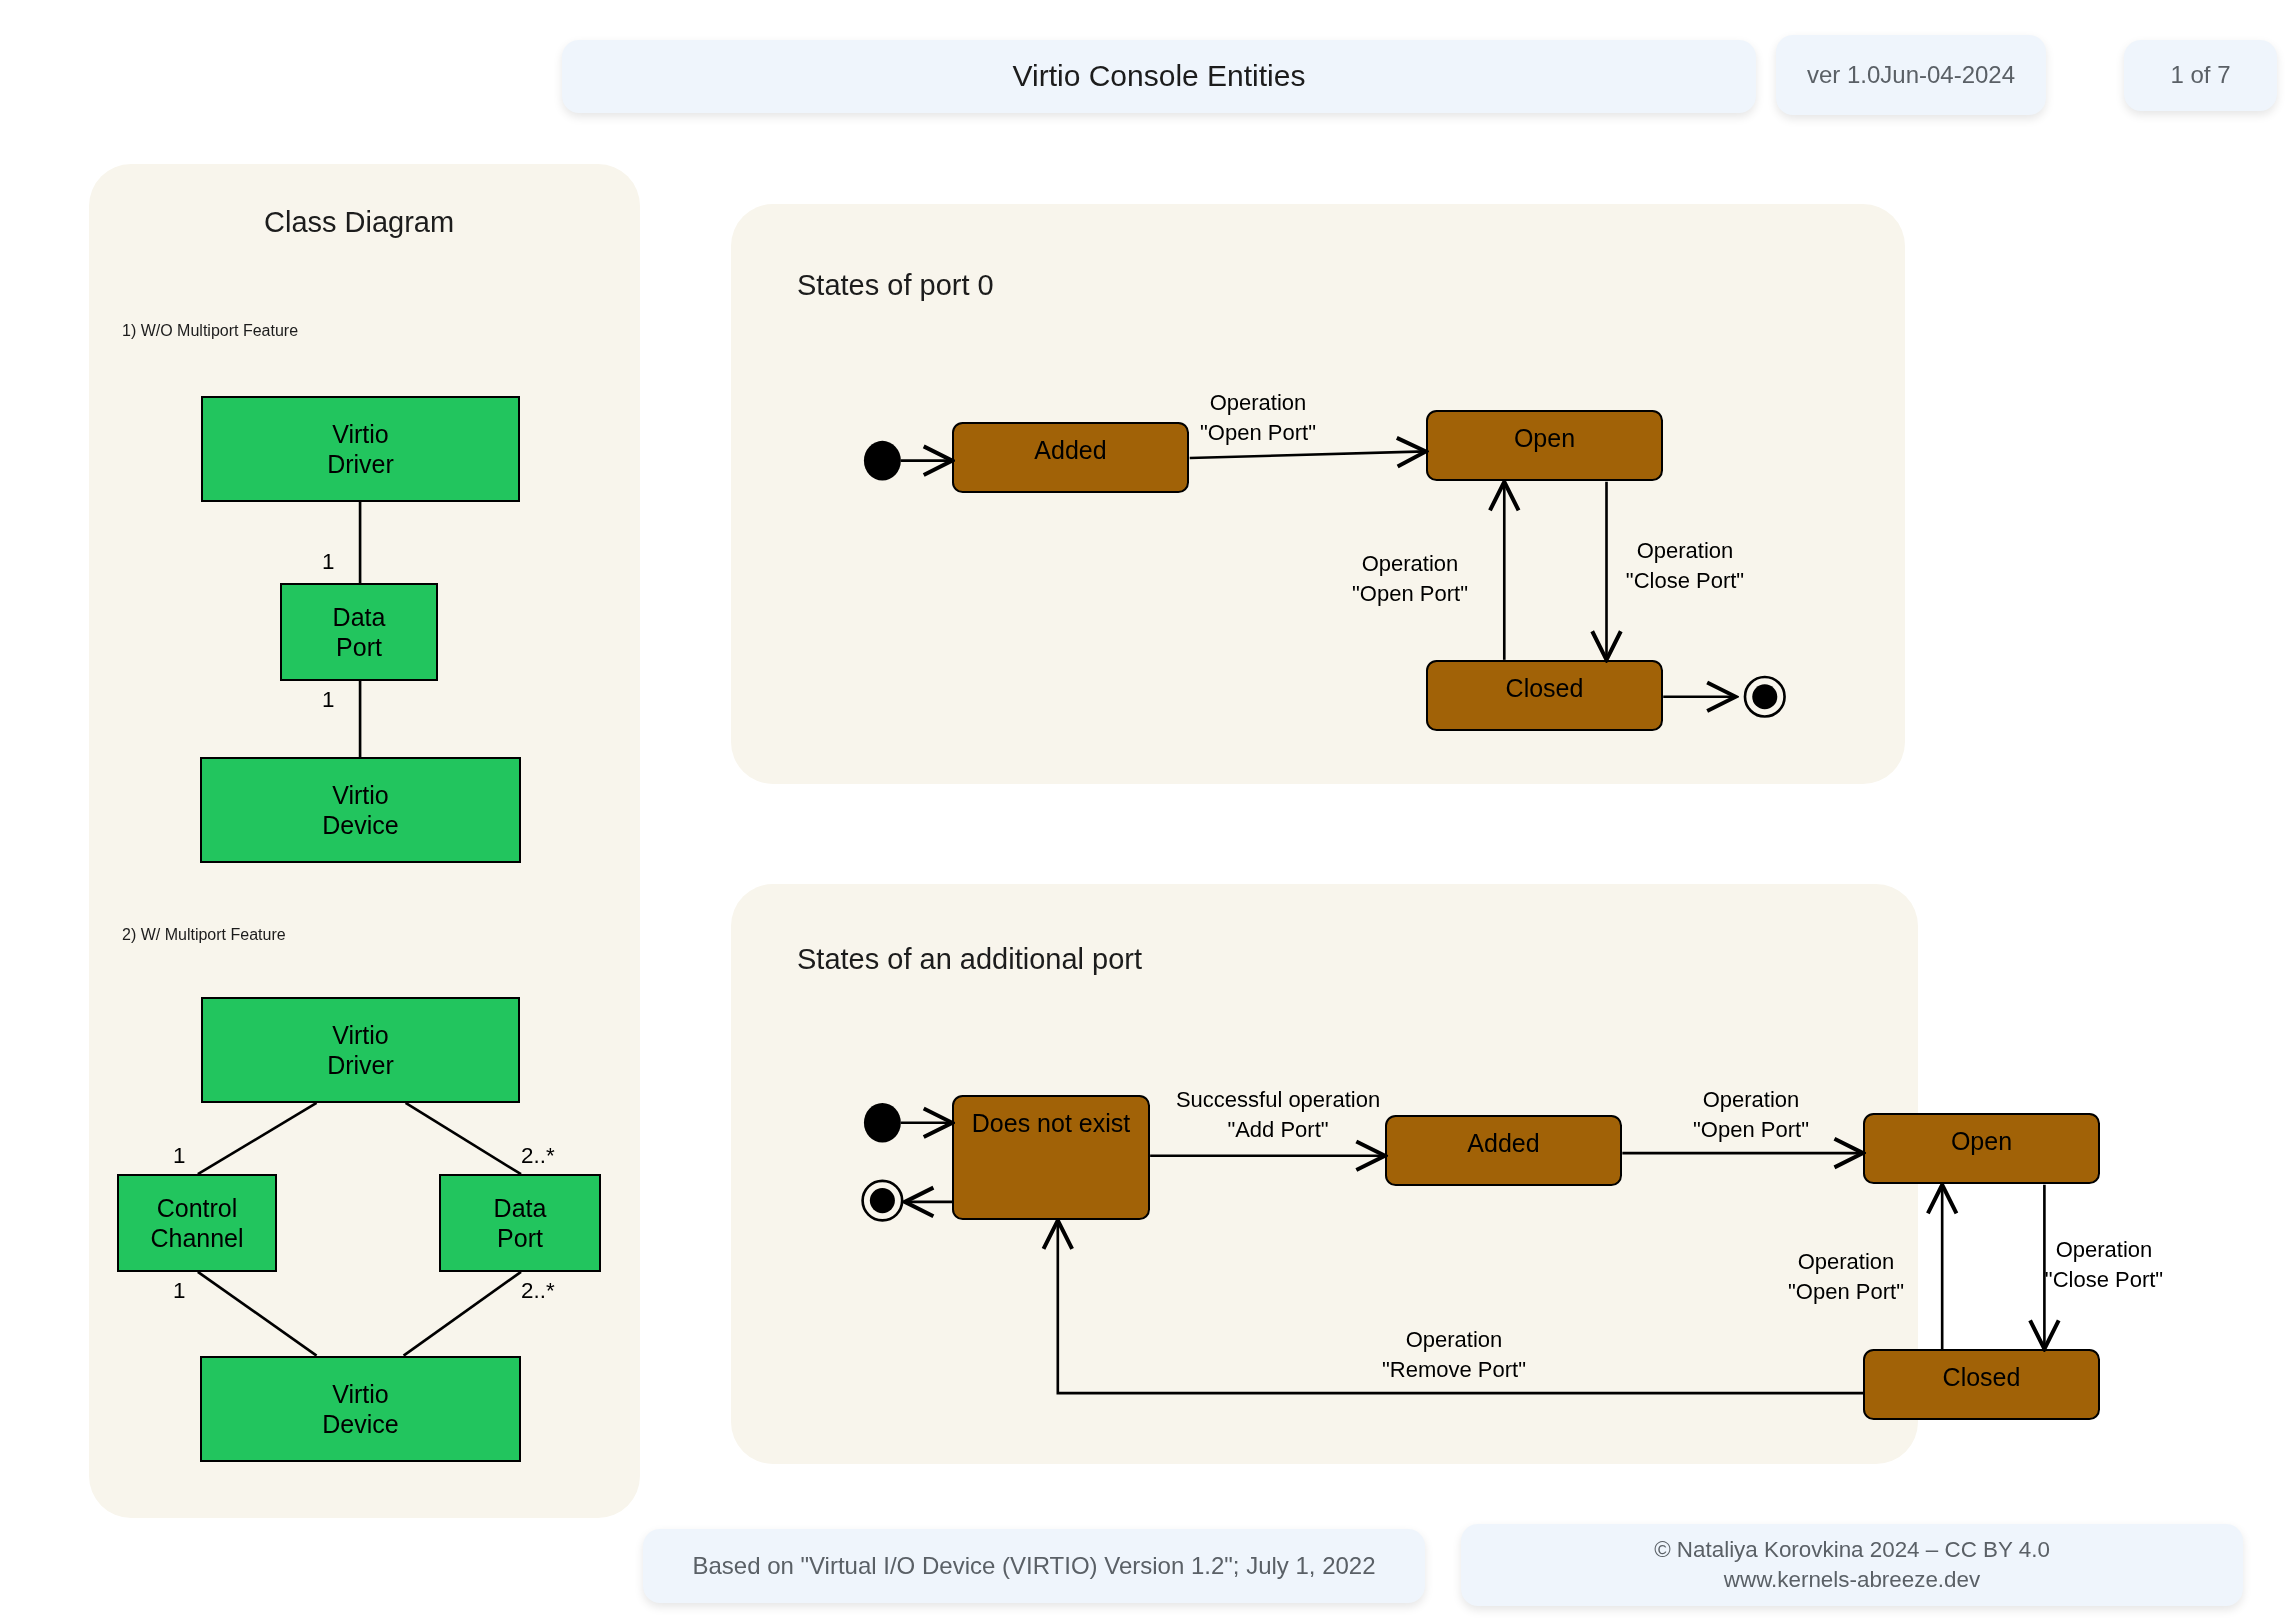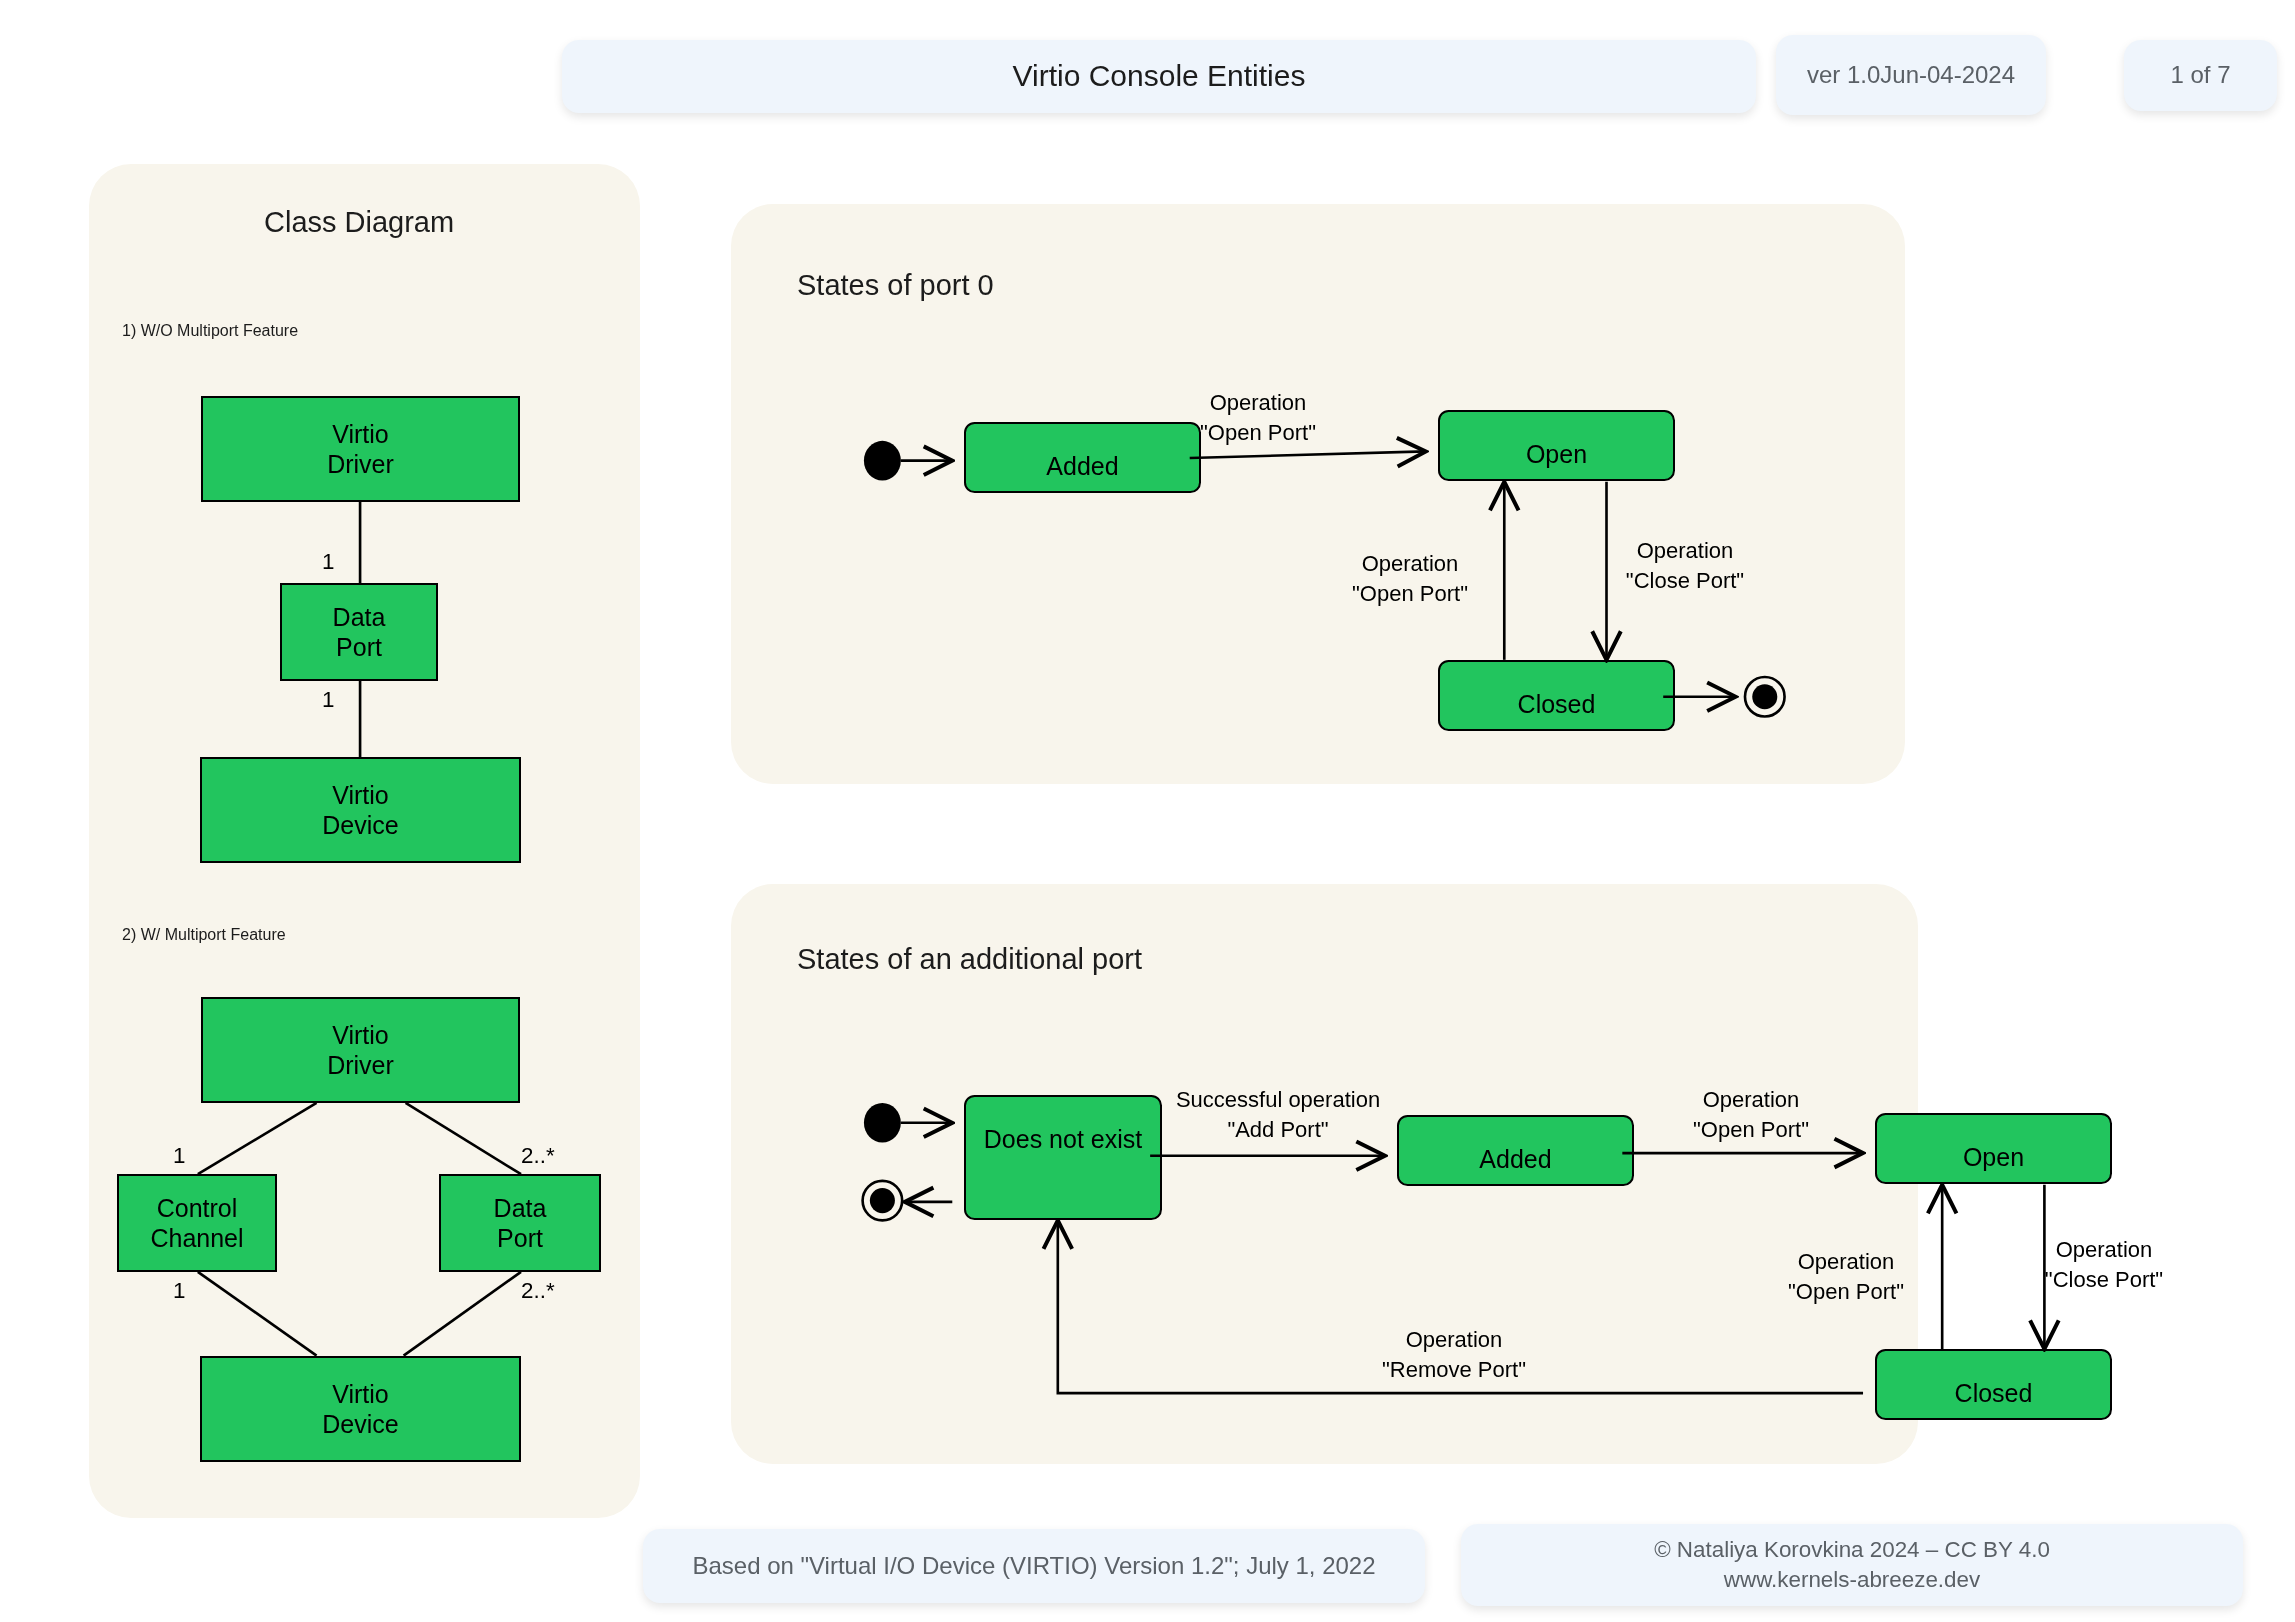--- a/index.html
+++ b/index.html
@@ -106,29 +106,28 @@
     justify-content: center;
     font-size: 25px;
     color: #000000;
     line-height: 1.22;
     box-sizing: border-box;
     text-align: center;
   }
   
   .sbox {
     position: absolute;
-    background: #22c55e;
+    background: #a16207;
     border: 2.6px solid #000000;
     border-radius: 10.6px;
     font-size: 25px;
     color: #000000;
     box-sizing: border-box;
     text-align: center;
-    padding-top: 28px;
-    margin-left: 12px;
+    padding-top: 12px;
   }
   .mult {
     position: absolute;
     font-size: 22.4px;
     color: #000000;
     white-space: nowrap;
   }
   .edge-label {
     position: absolute;
     font-size: 22px;

